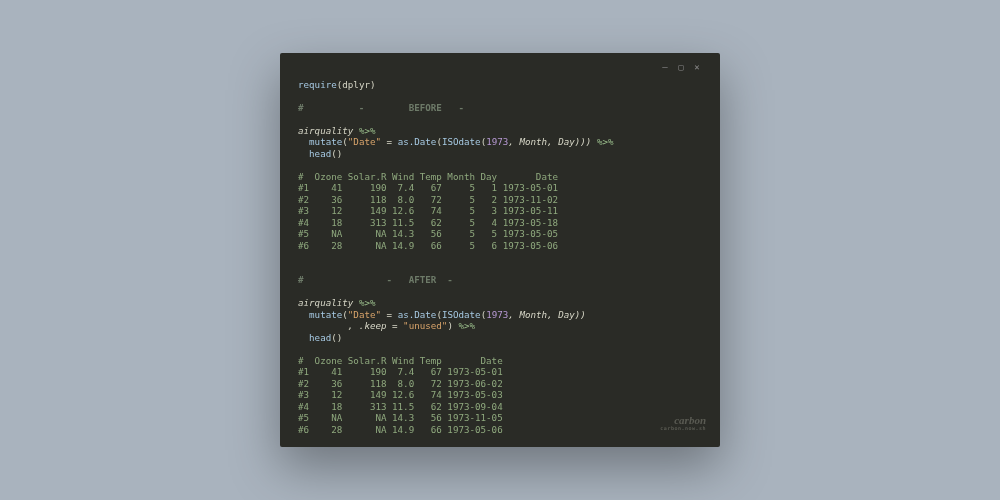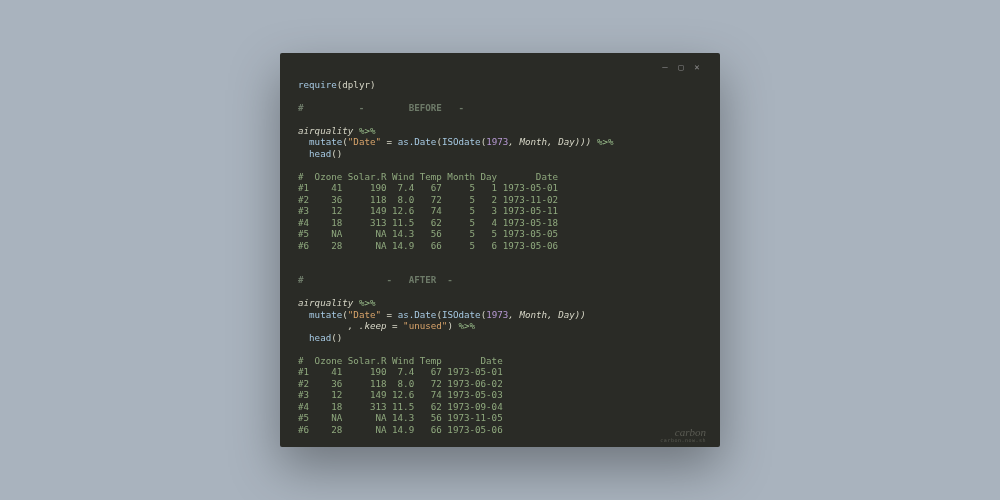--- a/index.html
+++ b/index.html
@@ -42,27 +42,28 @@
   .com  { color: #6d7a68; font-weight: bold; }  
   .str  { color: #d7a36a; }  
   .num  { color: #b799d4; }  
   .pipe { color: #9bbf8c; }
   .ident{ color: #d6d6c6; font-style: italic; }
   .op   { color: #d6d6c6; }
   .out  { color: #8fa97e; }  
   .watermark {
     position: absolute;
     right: 14px;
-    bottom: 4px;
+    bottom: 16px;
     font-family: Georgia, serif;
     font-style: italic;
     color: #5a5b53;
     font-size: 11px;
     text-align: right;
     line-height: 1;
+    font-weight: bold;
   }
   .watermark small { display:block; font-size:5px; font-style:normal; letter-spacing:0.5px; font-family: monospace;}
 </style>
 </head>
 <body>
 
 <div class="window">
   <div class="titlebar">
     <div class="tb-btn">—</div>
     <div class="tb-btn">▢</div>

